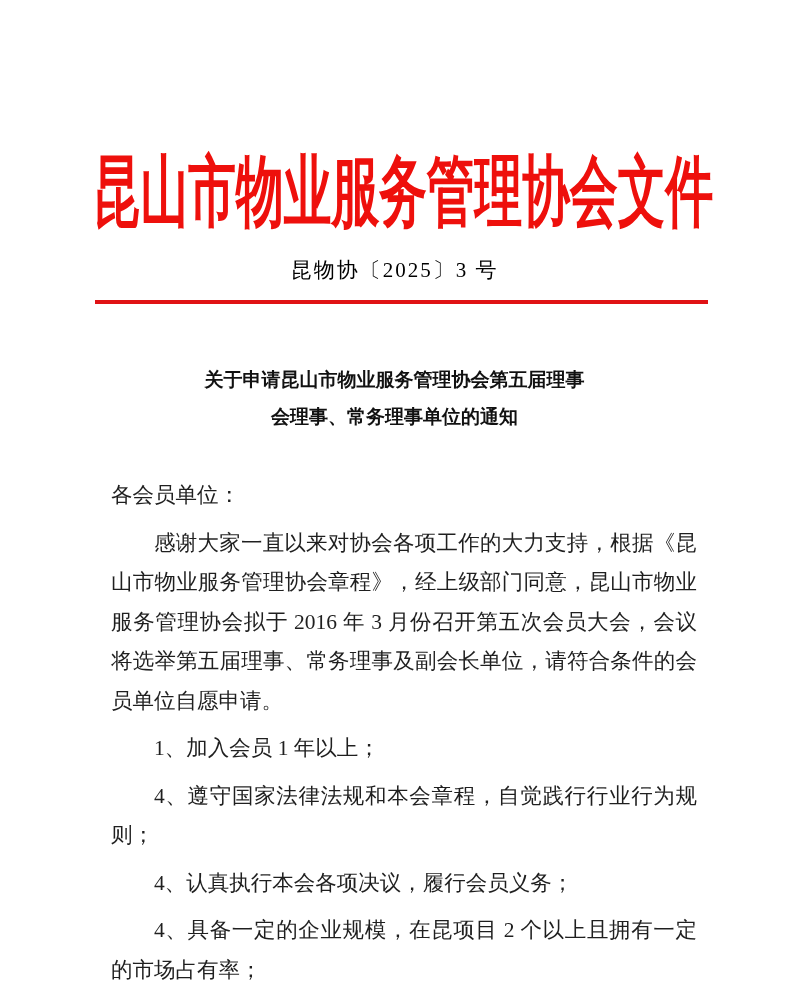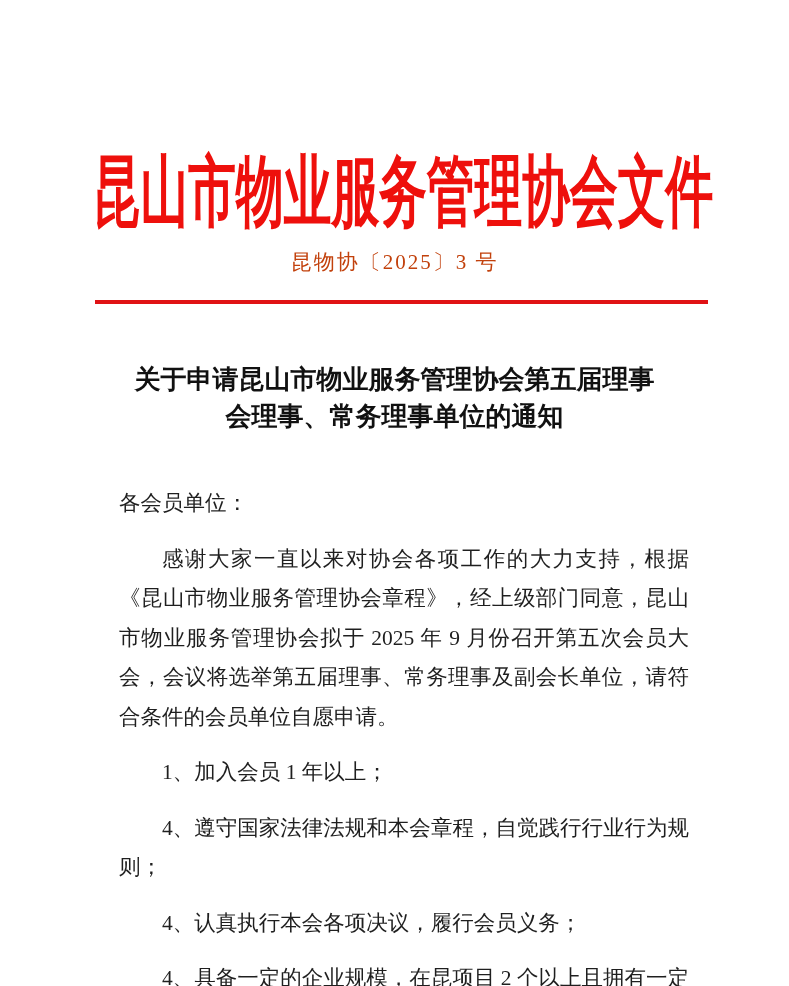--- a/index.html
+++ b/index.html
@@ -33,60 +33,60 @@
     font-weight:bold;
     font-size:62px;
     line-height:66px;
     color:var(--letterhead-red);
     white-space:nowrap;
     transform:scale(0.77,1.25);
     transform-origin:center top;
   }
   .doc-number{
     position:absolute;
-    top:248px;
+    top:256px;
     left:0;
     width:789px;
     text-align:center;
     font-size:21px;
     letter-spacing:2px;
-    color:#c2410c;
+    color:#000000;
   }
   .red-rule{
     position:absolute;
     top:300px;
     left:95px;
     width:613px;
     height:4px;
     background:var(--rule-red);
   }
   .notice-title{
     position:absolute;
     top:361px;
     left:0;
     width:789px;
     text-align:center;
     font-family:"Liberation Sans","DejaVu Sans",sans-serif;
     font-weight:bold;
-    font-size:26px;
+    font-size:19px;
     line-height:37px;
     color:#111;
   }
   .body-text{
     position:absolute;
     top:468px;
     left:103px;
     width:602px;
     font-size:21.5px;
     line-height:39.5px;
     text-align:justify;
     text-justify:inter-ideograph;
     color:var(--body-text);
   }
-  .body-text p{margin:16px;}
+  .body-text p{margin:8px;}
   .indent{text-indent:2em;}
   .section-heading{
     font-family:"Liberation Sans","DejaVu Sans",sans-serif;
     font-weight:bold;
     color:#111;
   }
 </style>
 </head>
 <body>
 
@@ -100,20 +100,20 @@
 
   <div class="red-rule"></div>
 
   <div class="notice-title">
     <div>关于申请昆山市物业服务管理协会第五届理事</div>
     <div>会理事、常务理事单位的通知</div>
   </div>
 
   <div class="body-text">
     <p>各会员单位：</p>
-    <p class="indent">感谢大家一直以来对协会各项工作的大力支持，根据《昆山市物业服务管理协会章程》，经上级部门同意，昆山市物业服务管理协会拟于 2025 年 9 月份召开第五次会员大会，会议将选举第五届理事、常务理事及副会长单位，请符合条件的会员单位自愿申请。</p>
+    <p class="indent">感谢大家一直以来对协会各项工作的大力支持，根据《昆山市物业服务管理协会章程》，经上级部门同意，昆山市物业服务管理协会拟于 2016 年 3 月份召开第五次会员大会，会议将选举第五届理事、常务理事及副会长单位，请符合条件的会员单位自愿申请。</p>
     <p class="indent">1、加入会员 1 年以上；</p>
     <p class="indent">4、遵守国家法律法规和本会章程，自觉践行行业行为规则；</p>
     <p class="indent">4、认真执行本会各项决议，履行会员义务；</p>
     <p class="indent">4、具备一定的企业规模，在昆项目 2 个以上且拥有一定的市场占有率；</p>
   </div>
 
 </div>
 
 </body></html>

